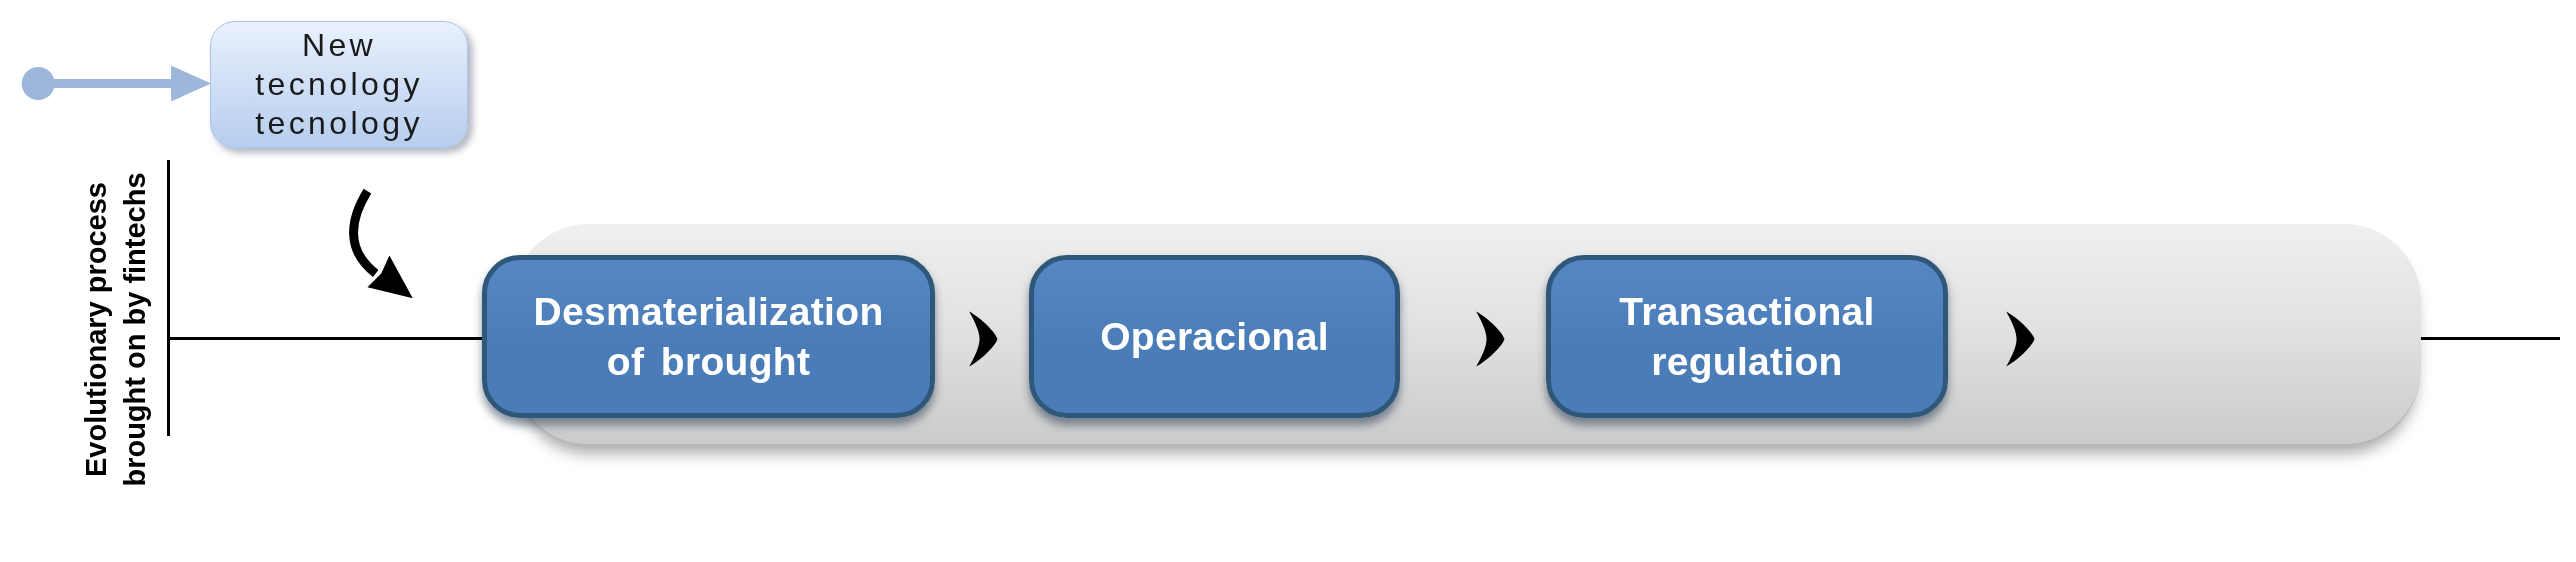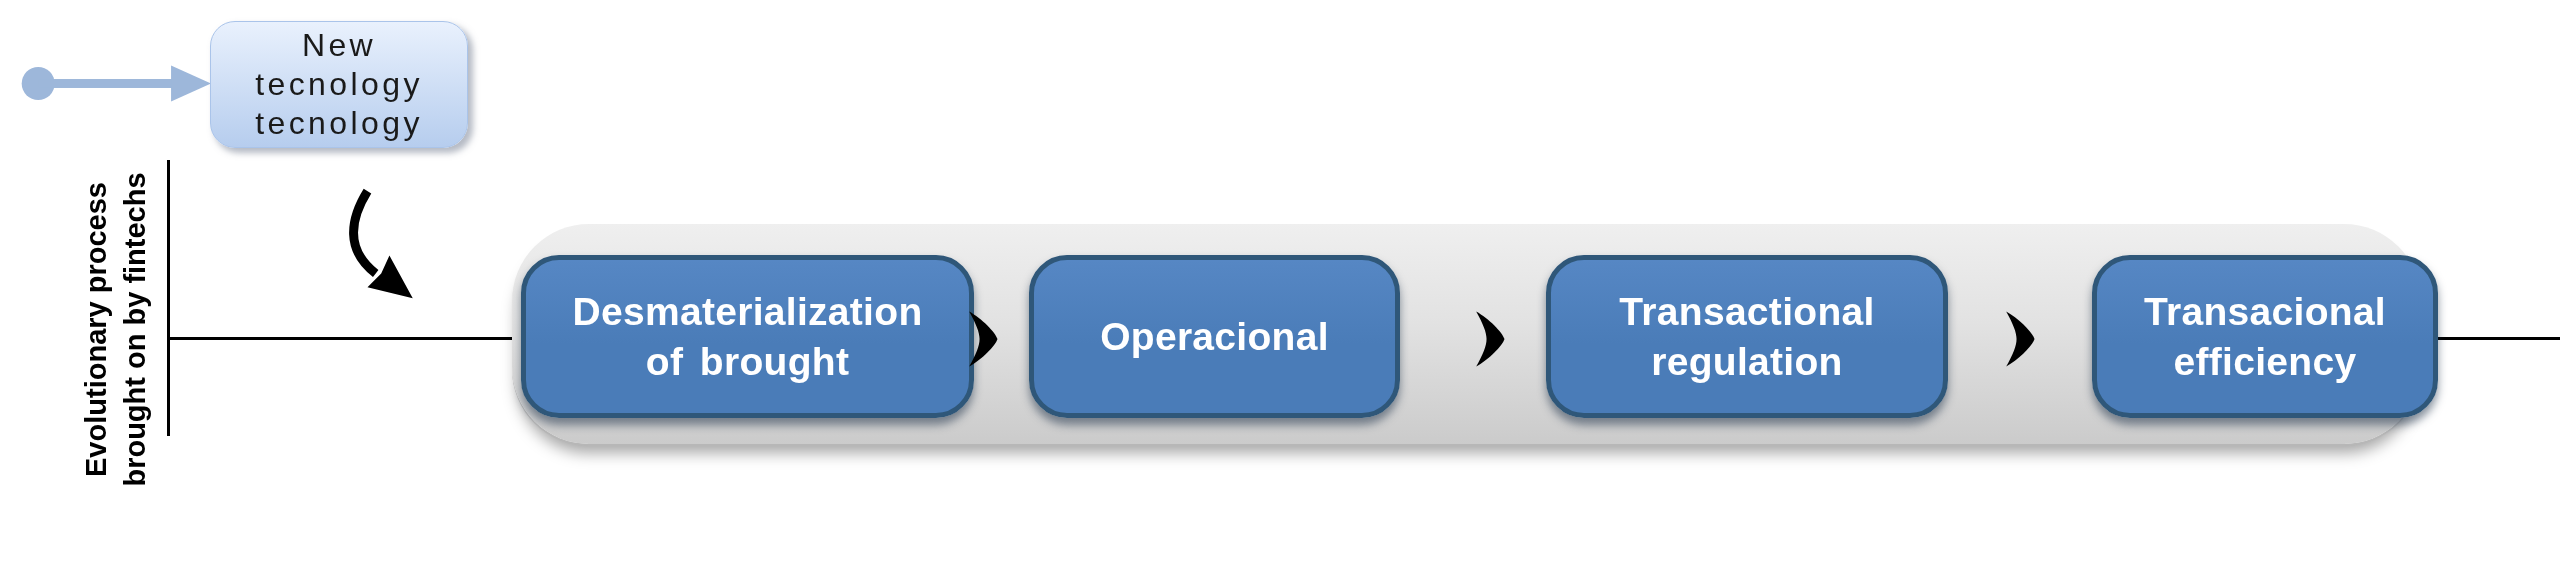--- a/index.html
+++ b/index.html
@@ -50,21 +50,21 @@
   .stage{
     position:absolute;top:255px;height:163px;box-sizing:border-box;
     background:linear-gradient(180deg,#5687c4 0%,var(--stage-fill,#4a7cb8) 55%);
     border:5.5px solid var(--stage-border,#2f5779);
     border-radius:38px;
     box-shadow:0 6.2px 8.3px rgba(25,45,70,.5);
     display:flex;flex-direction:column;align-items:center;justify-content:center;
     color:var(--stage-text,#fff);font-weight:bold;font-size:39px;line-height:50px;
     letter-spacing:0.3px;word-spacing:5.5px;text-align:center;z-index:3;
   }
-  .stage-1{left:482px;width:453px;margin-left:39px;}
+  .stage-1{left:482px;width:453px;}
   .stage-2{left:1029px;width:371px;}
   .stage-3{left:1546px;width:402px;}
   .stage-4{left:2092px;width:346px;}
   
   .chevron{position:absolute;top:310px;z-index:4;}
   .chevron-1{left:967px;}
   .chevron-2{left:1474px;}
   .chevron-3{left:2004px;}
 </style>
 </head>
@@ -103,24 +103,20 @@
     <span>Desmaterialization</span>
     <span>of brought</span>
   </div>
   <div class="stage stage-2">
     <span>Operacional</span>
   </div>
   <div class="stage stage-3">
     <span>Transactional</span>
     <span>regulation</span>
   </div>
-  <div class="stage stage-4">
-    <span>Transacional</span>
-    <span>efficiency</span>
-  </div>
 
   <svg class="chevron chevron-1" width="32" height="58" viewBox="0 0 46 84">
     <path d="M3,2 C21,12 41,32 44,42 C41,52 21,72 3,82 C13,64 18,52 18,42 C18,32 13,20 3,2 Z" style="fill:var(--chevron,#000)"></path>
   </svg>
   <svg class="chevron chevron-2" width="32" height="58" viewBox="0 0 46 84">
     <path d="M3,2 C21,12 41,32 44,42 C41,52 21,72 3,82 C13,64 18,52 18,42 C18,32 13,20 3,2 Z" style="fill:var(--chevron,#000)"></path>
   </svg>
   <svg class="chevron chevron-3" width="32" height="58" viewBox="0 0 46 84">
     <path d="M3,2 C21,12 41,32 44,42 C41,52 21,72 3,82 C13,64 18,52 18,42 C18,32 13,20 3,2 Z" style="fill:var(--chevron,#000)"></path>
   </svg>

